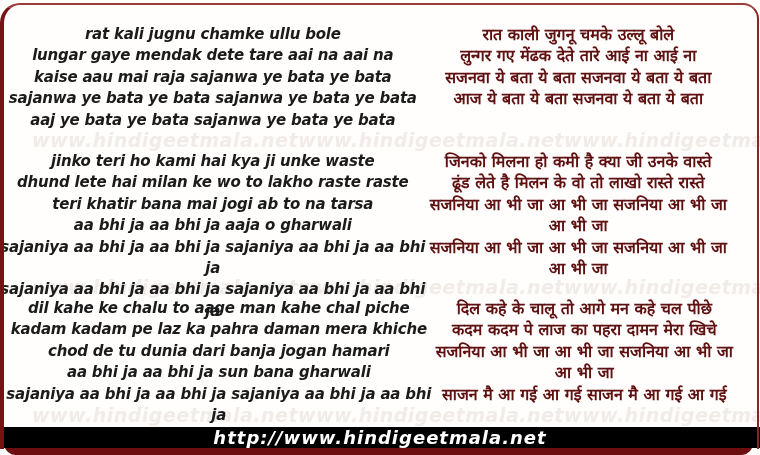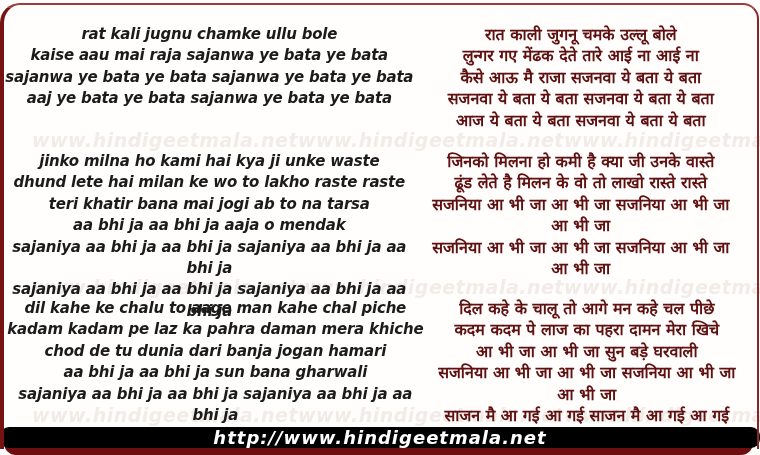--- a/index.html
+++ b/index.html
@@ -19,39 +19,39 @@
   }
   
   .wm {
     position:absolute; left:32px; right:32px; display:flex;
     justify-content:space-between; z-index:1;
     color:#f2ece9; font-style:italic; font-weight:bold;
     font-size:19px; white-space:nowrap; letter-spacing:0.5px;
   }
   .wm1 { top:129px; } .wm2 { top:276px; } .wm3 { top:404px; }
   
-  .stanza { position:absolute; left:0; width:100%; display:flex; z-index:2;gap:12px; }
+  .stanza { position:absolute; left:0; width:100%; display:flex; z-index:2; }
   .s1 { top:24px; } .s2 { top:151px; } .s3 { top:298px;margin-left:6px; }
   .col-roman {
     width:56%; text-align:center; box-sizing:border-box;
     font-style:italic; font-weight:bold; font-size:15px;
     line-height:21.4px; color:#1b1b1b; letter-spacing:-0.2px;
   }
   .col-dev {
     width:44%; text-align:center; box-sizing:border-box; padding-right:29px;
     font-weight:bold; font-size:16px; line-height:21.4px; color:#5f1010;
   }
   
   .footer-strip {
     position:absolute; top:440px; left:4px; right:7px; height:15px;
     background:#6e0d10; border-radius:0 0 12px 12px; z-index:2;
   }
   .footer-band {
     position:absolute; top:427px; left:0; width:100%; height:21px;
-    background:#000000; z-index:3; text-align:center;border-radius:9px;
+    background:#000000; z-index:3; text-align:center;
   }
   .footer-band span {
     color:#ffffff; font-style:italic; font-weight:bold;
     font-size:18px; line-height:21px; letter-spacing:1px;
   }
 </style>
 </head>
 <body>
 
 <div class="page">
@@ -70,39 +70,39 @@
   </div>
   <div class="wm wm3">
     <span>www.hindigeetmala.net</span>
     <span>www.hindigeetmala.net</span>
     <span>www.hindigeetmala.net</span>
   </div>
 
   <div class="stanza s1">
     <div class="col-roman">
       <div>rat kali jugnu chamke ullu bole</div>
+      <div>lungar gaye mendak dete tare aai na aai na</div>
       <div>kaise aau mai raja sajanwa ye bata ye bata</div>
       <div>sajanwa ye bata ye bata sajanwa ye bata ye bata</div>
       <div>aaj ye bata ye bata sajanwa ye bata ye bata</div>
     </div>
     <div class="col-dev">
       <div>रात काली जुगनू चमके उल्लू बोले</div>
       <div>लुन्गर गए मेंढक देते तारे आई ना आई ना</div>
-      <div>कैसे आऊ मै राजा सजनवा ये बता ये बता</div>
       <div>सजनवा ये बता ये बता सजनवा ये बता ये बता</div>
       <div>आज ये बता ये बता सजनवा ये बता ये बता</div>
     </div>
   </div>
 
   <div class="stanza s2">
     <div class="col-roman">
-      <div>jinko milna ho kami hai kya ji unke waste</div>
+      <div>jinko teri ho kami hai kya ji unke waste</div>
       <div>dhund lete hai milan ke wo to lakho raste raste</div>
       <div>teri khatir bana mai jogi ab to na tarsa</div>
-      <div>aa bhi ja aa bhi ja aaja o mendak</div>
+      <div>aa bhi ja aa bhi ja aaja o gharwali</div>
       <div>sajaniya aa bhi ja aa bhi ja sajaniya aa bhi ja aa bhi ja</div>
       <div>sajaniya aa bhi ja aa bhi ja sajaniya aa bhi ja aa bhi ja</div>
     </div>
     <div class="col-dev">
       <div>जिनको मिलना हो कमी है क्या जी उनके वास्ते</div>
       <div>ढूंड लेते है मिलन के वो तो लाखो रास्ते रास्ते</div>
       <div>सजनिया आ भी जा आ भी जा सजनिया आ भी जा आ भी जा</div>
       <div>सजनिया आ भी जा आ भी जा सजनिया आ भी जा आ भी जा</div>
     </div>
   </div>
@@ -112,21 +112,20 @@
       <div>dil kahe ke chalu to aage man kahe chal piche</div>
       <div>kadam kadam pe laz ka pahra daman mera khiche</div>
       <div>chod de tu dunia dari banja jogan hamari</div>
       <div>aa bhi ja aa bhi ja sun bana gharwali</div>
       <div>sajaniya aa bhi ja aa bhi ja sajaniya aa bhi ja aa bhi ja</div>
       <div>sajan mai aa gai aa gai sajan mai aa gai aa gai</div>
     </div>
     <div class="col-dev">
       <div>दिल कहे के चालू तो आगे मन कहे चल पीछे</div>
       <div>कदम कदम पे लाज का पहरा दामन मेरा खिचे</div>
-      <div>आ भी जा आ भी जा सुन बड़े घरवाली</div>
       <div>सजनिया आ भी जा आ भी जा सजनिया आ भी जा आ भी जा</div>
       <div>साजन मै आ गई आ गई साजन मै आ गई आ गई</div>
     </div>
   </div>
 
   <div class="footer-strip"></div>
   <div class="footer-band">
     <span>http://www.hindigeetmala.net</span>
   </div>
 

